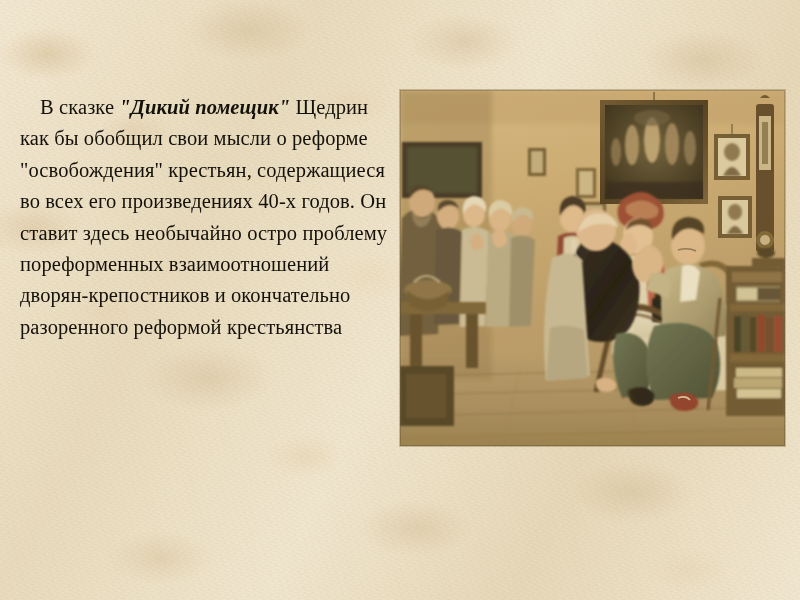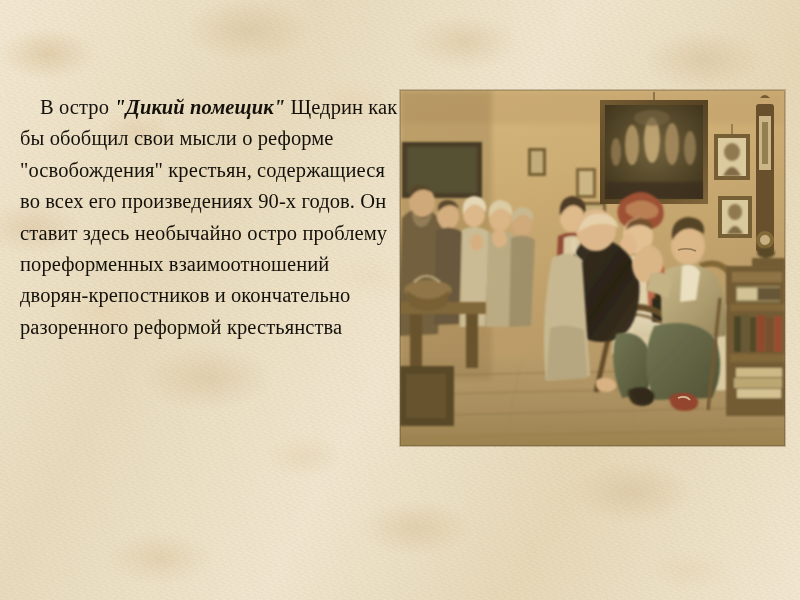--- a/index.html
+++ b/index.html
@@ -107,21 +107,21 @@
 </style>
 </head>
 <body>
 
 <div id="slide">
 
   <div id="paper-texture"></div>
   <div id="paper-grain"></div>
 
   <div id="text-block">
-    <p><span class="indent"></span><span>В остро </span><span class="work-title">"Дикий помещик"</span><span> Щедрин как бы обобщил свои мысли о реформе "освобождения" крестьян, содержащиеся во всех его произведениях 90-х годов. Он ставит здесь необычайно остро проблему пореформенных взаимоотношений дворян-крепостников и окончательно разоренного реформой крестьянства</span></p>
+    <p><span class="indent"></span><span>В сказке </span><span class="work-title">"Дикий помещик"</span><span> Щедрин как бы обобщил свои мысли о реформе "освобождения" крестьян, содержащиеся во всех его произведениях 40-х годов. Он ставит здесь необычайно остро проблему пореформенных взаимоотношений дворян-крепостников и окончательно разоренного реформой крестьянства</span></p>
   </div>
 
   <figure id="painting-figure">
     <svg id="painting-canvas" viewBox="0 0 385 356" preserveAspectRatio="none" aria-hidden="true">
       <defs>
         <linearGradient id="wallGrad" x1="0" y1="0" x2="0.3" y2="1">
           <stop offset="0%" stop-color="#d9bd87"></stop>
           <stop offset="45%" stop-color="#cbac75"></stop>
           <stop offset="100%" stop-color="#b6996a"></stop>
         </linearGradient>

